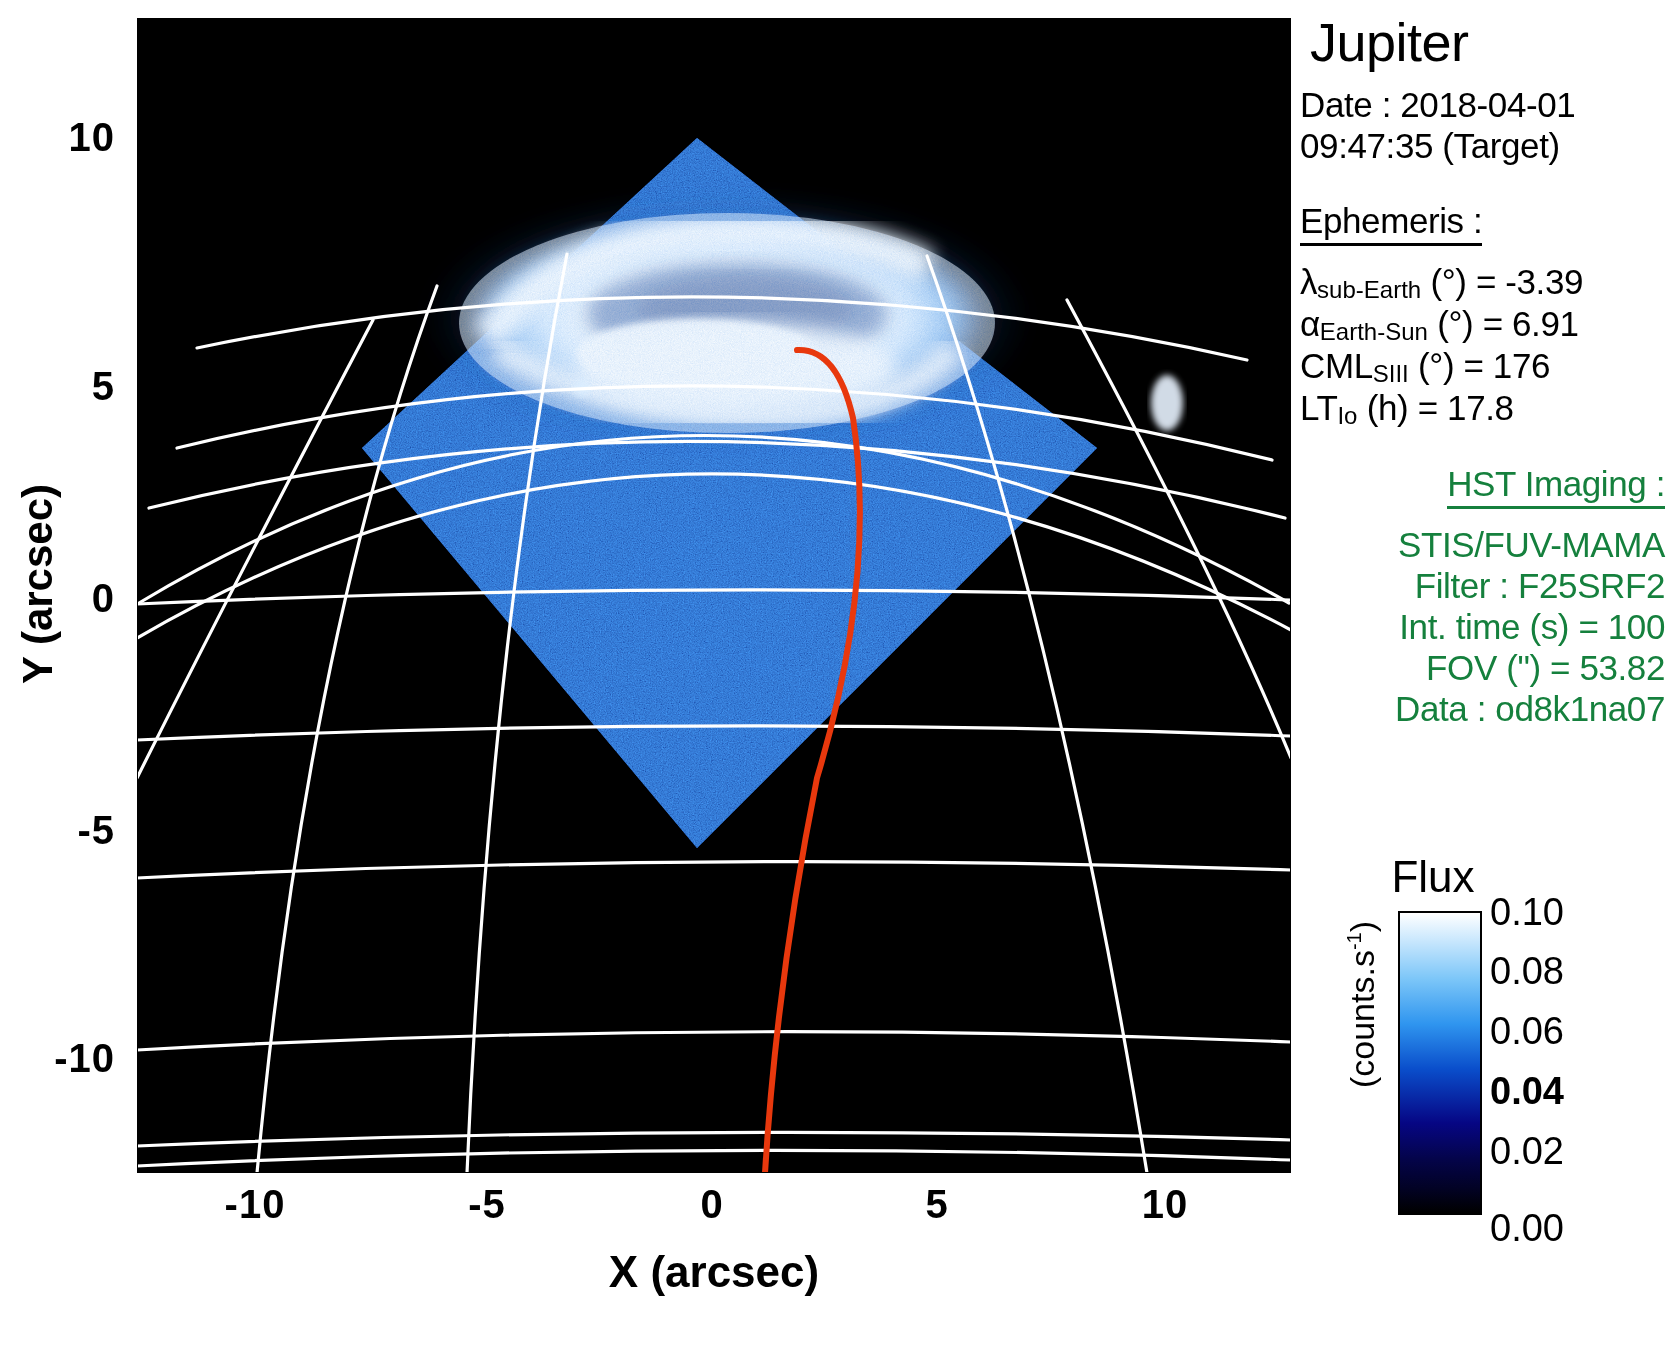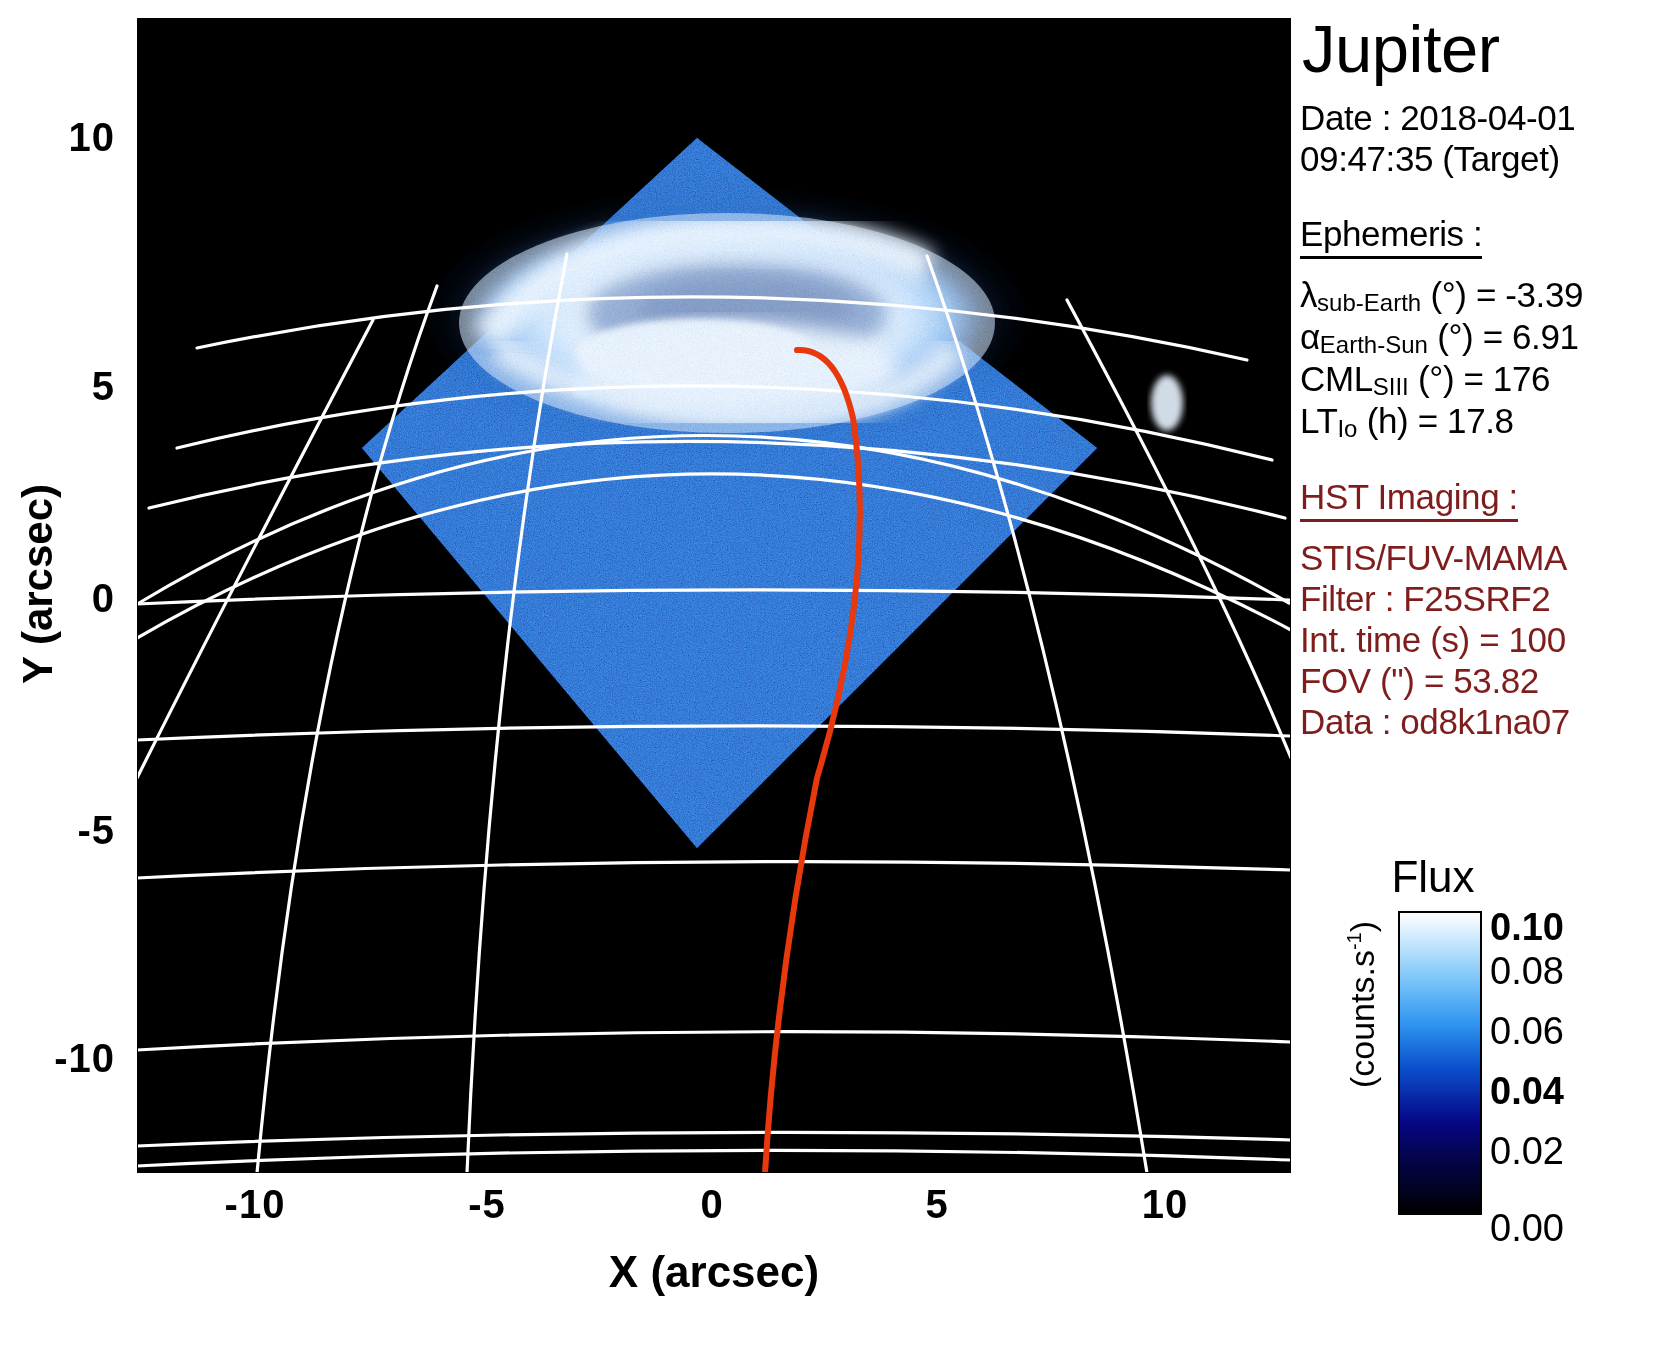--- a/index.html
+++ b/index.html
@@ -39,32 +39,32 @@
   .xlabel{
     position:absolute;left:137px;top:1247px;width:1154px;text-align:center;
     font-size:44px;font-weight:bold;white-space:nowrap;
   }
 
   
   .info{
     position:absolute;left:1300px;top:14px;width:365px;
   }
   .title-main{
-    font-size:67px;font-weight:normal;line-height:1.05;margin:0 0 14px 2px;
+    font-size:54px;font-weight:normal;line-height:1.05;margin:0 0 14px 10px;
     letter-spacing:-0.5px;
   }
   .blk{margin-bottom:6px;}
   .line{
     font-size:35px;line-height:1.17;white-space:nowrap;letter-spacing:-0.4px;
   }
   .hdr{
     display:inline-block;border-bottom:3px solid currentColor;padding-bottom:1px;
     margin-bottom:16px;
   }
-  .grey{color:#7f1d1d;}
+  .grey{color:#15803d;text-align:right;}
   .sub{font-size:24px;vertical-align:-4px;letter-spacing:0;}
   .gap{height:28px;}
 
   
   .cbar-wrap{position:absolute;left:1330px;top:855px;width:340px;height:350px;}
   .cbar-title{
     position:absolute;left:8px;top:0;width:190px;text-align:center;
     font-size:44px;line-height:1;
   }
   .cbar-box{
@@ -277,21 +277,21 @@
       <div class="line">Int. time (s) = 100</div>
       <div class="line">FOV (") = 53.82</div>
       <div class="line">Data : od8k1na07</div>
     </div>
   </div>
 
   <div class="cbar-wrap">
     <div class="cbar-title">Flux</div>
     <div class="cbar-box"></div>
     <div class="cbar-ticks">
-      <div class="cbar-tick" style="top:16px;font-weight:bold;">0.10</div>
+      <div class="cbar-tick" style="top:1px;">0.10</div>
       <div class="cbar-tick" style="top:60px;">0.08</div>
       <div class="cbar-tick" style="top:120px;">0.06</div>
       <div class="cbar-tick" style="top:180px;font-weight:bold;">0.04</div>
       <div class="cbar-tick" style="top:240px;">0.02</div>
       <div class="cbar-tick" style="top:317px;">0.00</div>
     </div>
     <div class="cbar-unit">
       <span>(counts.s</span><sup>-1</sup><span>)</span>
     </div>
   </div>

